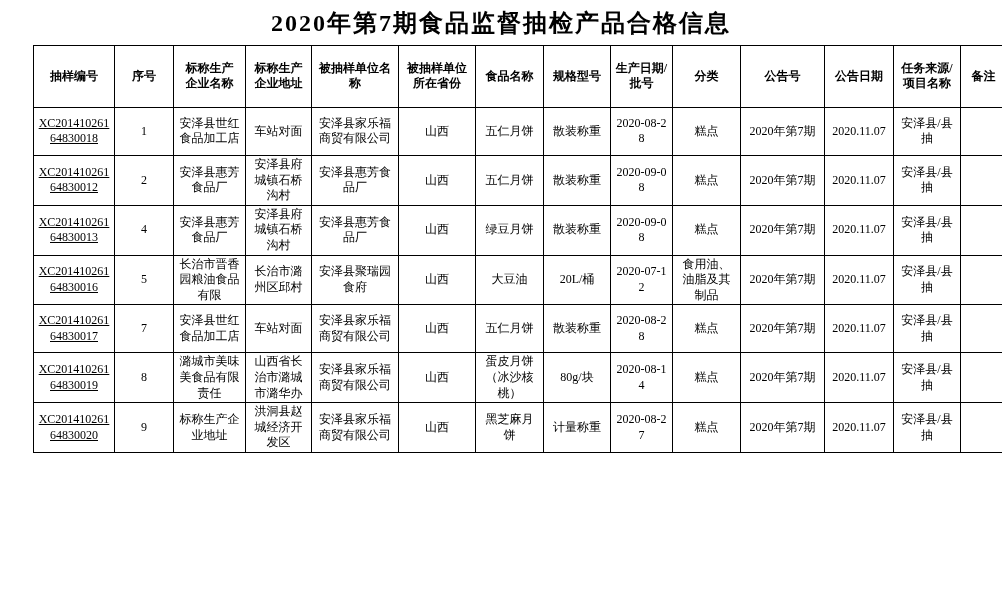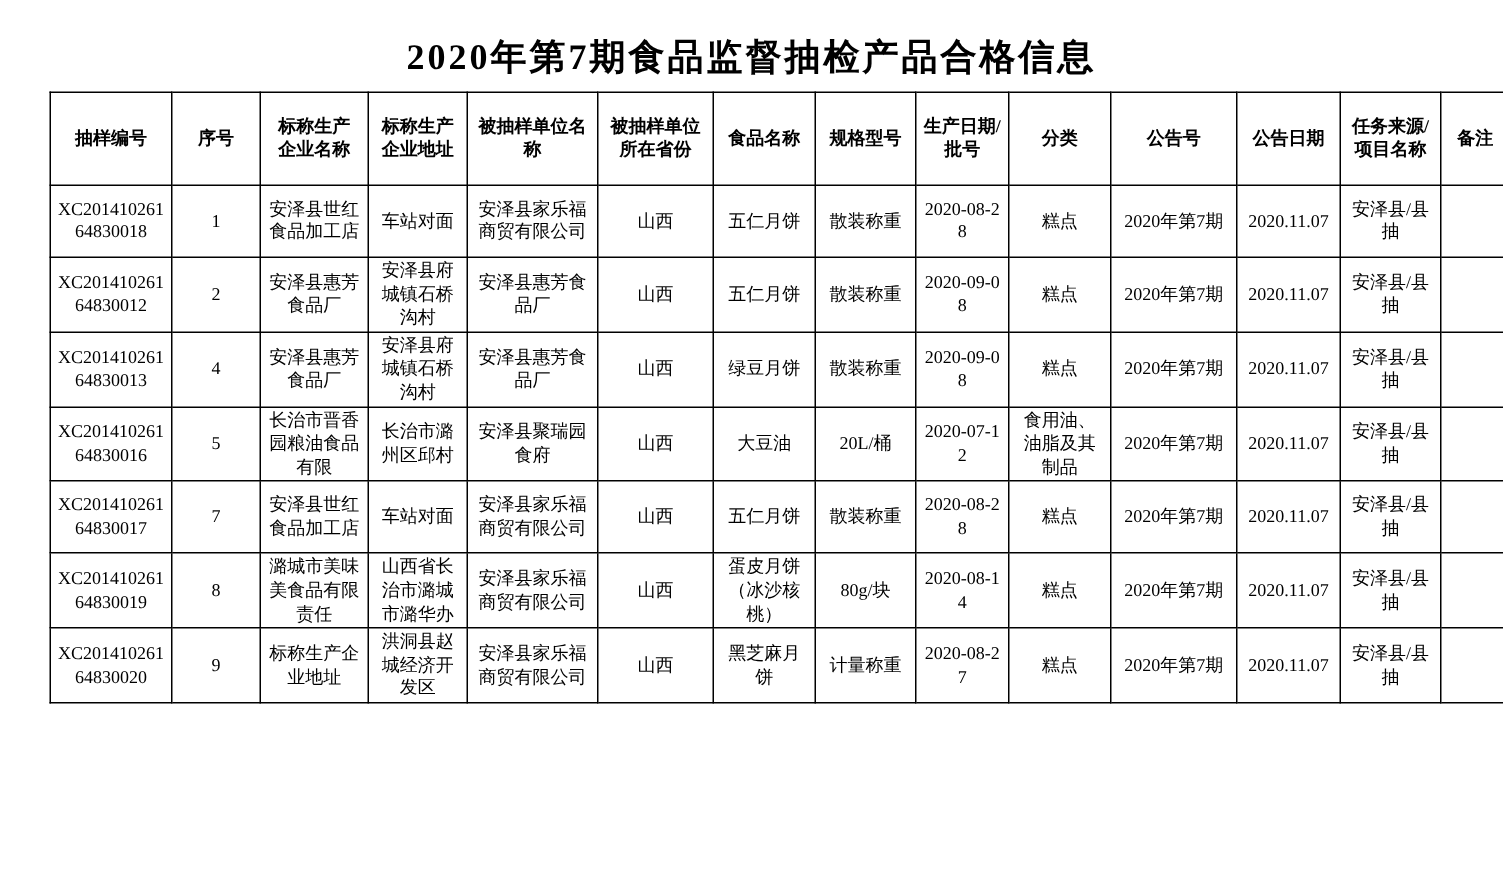--- a/index.html
+++ b/index.html
@@ -8,21 +8,21 @@
     position: relative;
     width: 1002px;
     height: 597px;
     background: #ffffff;
     color: #000000;
     font-family: "Liberation Serif", "DejaVu Serif", serif;
     overflow: hidden;
   }
   .doc-title {
     margin: 0;
-    padding-top: 25px;
+    padding-top: 9px;
     text-align: center;
     font-size: 24px;
     font-weight: bold;
     letter-spacing: 2px;
     line-height: 1.2;
   }
   table.info-table {
     border-collapse: collapse;
     table-layout: fixed;
     width: 973px;
@@ -41,21 +41,21 @@
     font-weight: bold;
     height: 50px;
     padding: 1px 6px;
   }
   .info-table td {
     height: 48px;
     padding: 1px 5px;
   }
   .info-table th.c4 { padding: 1px 3px; }
   .info-table th.c8, .info-table th.c12 { padding: 15px 2px; }
-  .info-table td.c0 { padding: 4px 2px; }
+  .info-table td.c0 { padding: 4px 2px; text-decoration: underline; }
 </style>
 </head>
 <body>
 
 <div class="page">
   <h1 class="doc-title">2020年第7期食品监督抽检产品合格信息</h1>
 
   <table class="info-table">
     <colgroup>
       <col style="width:81px">

